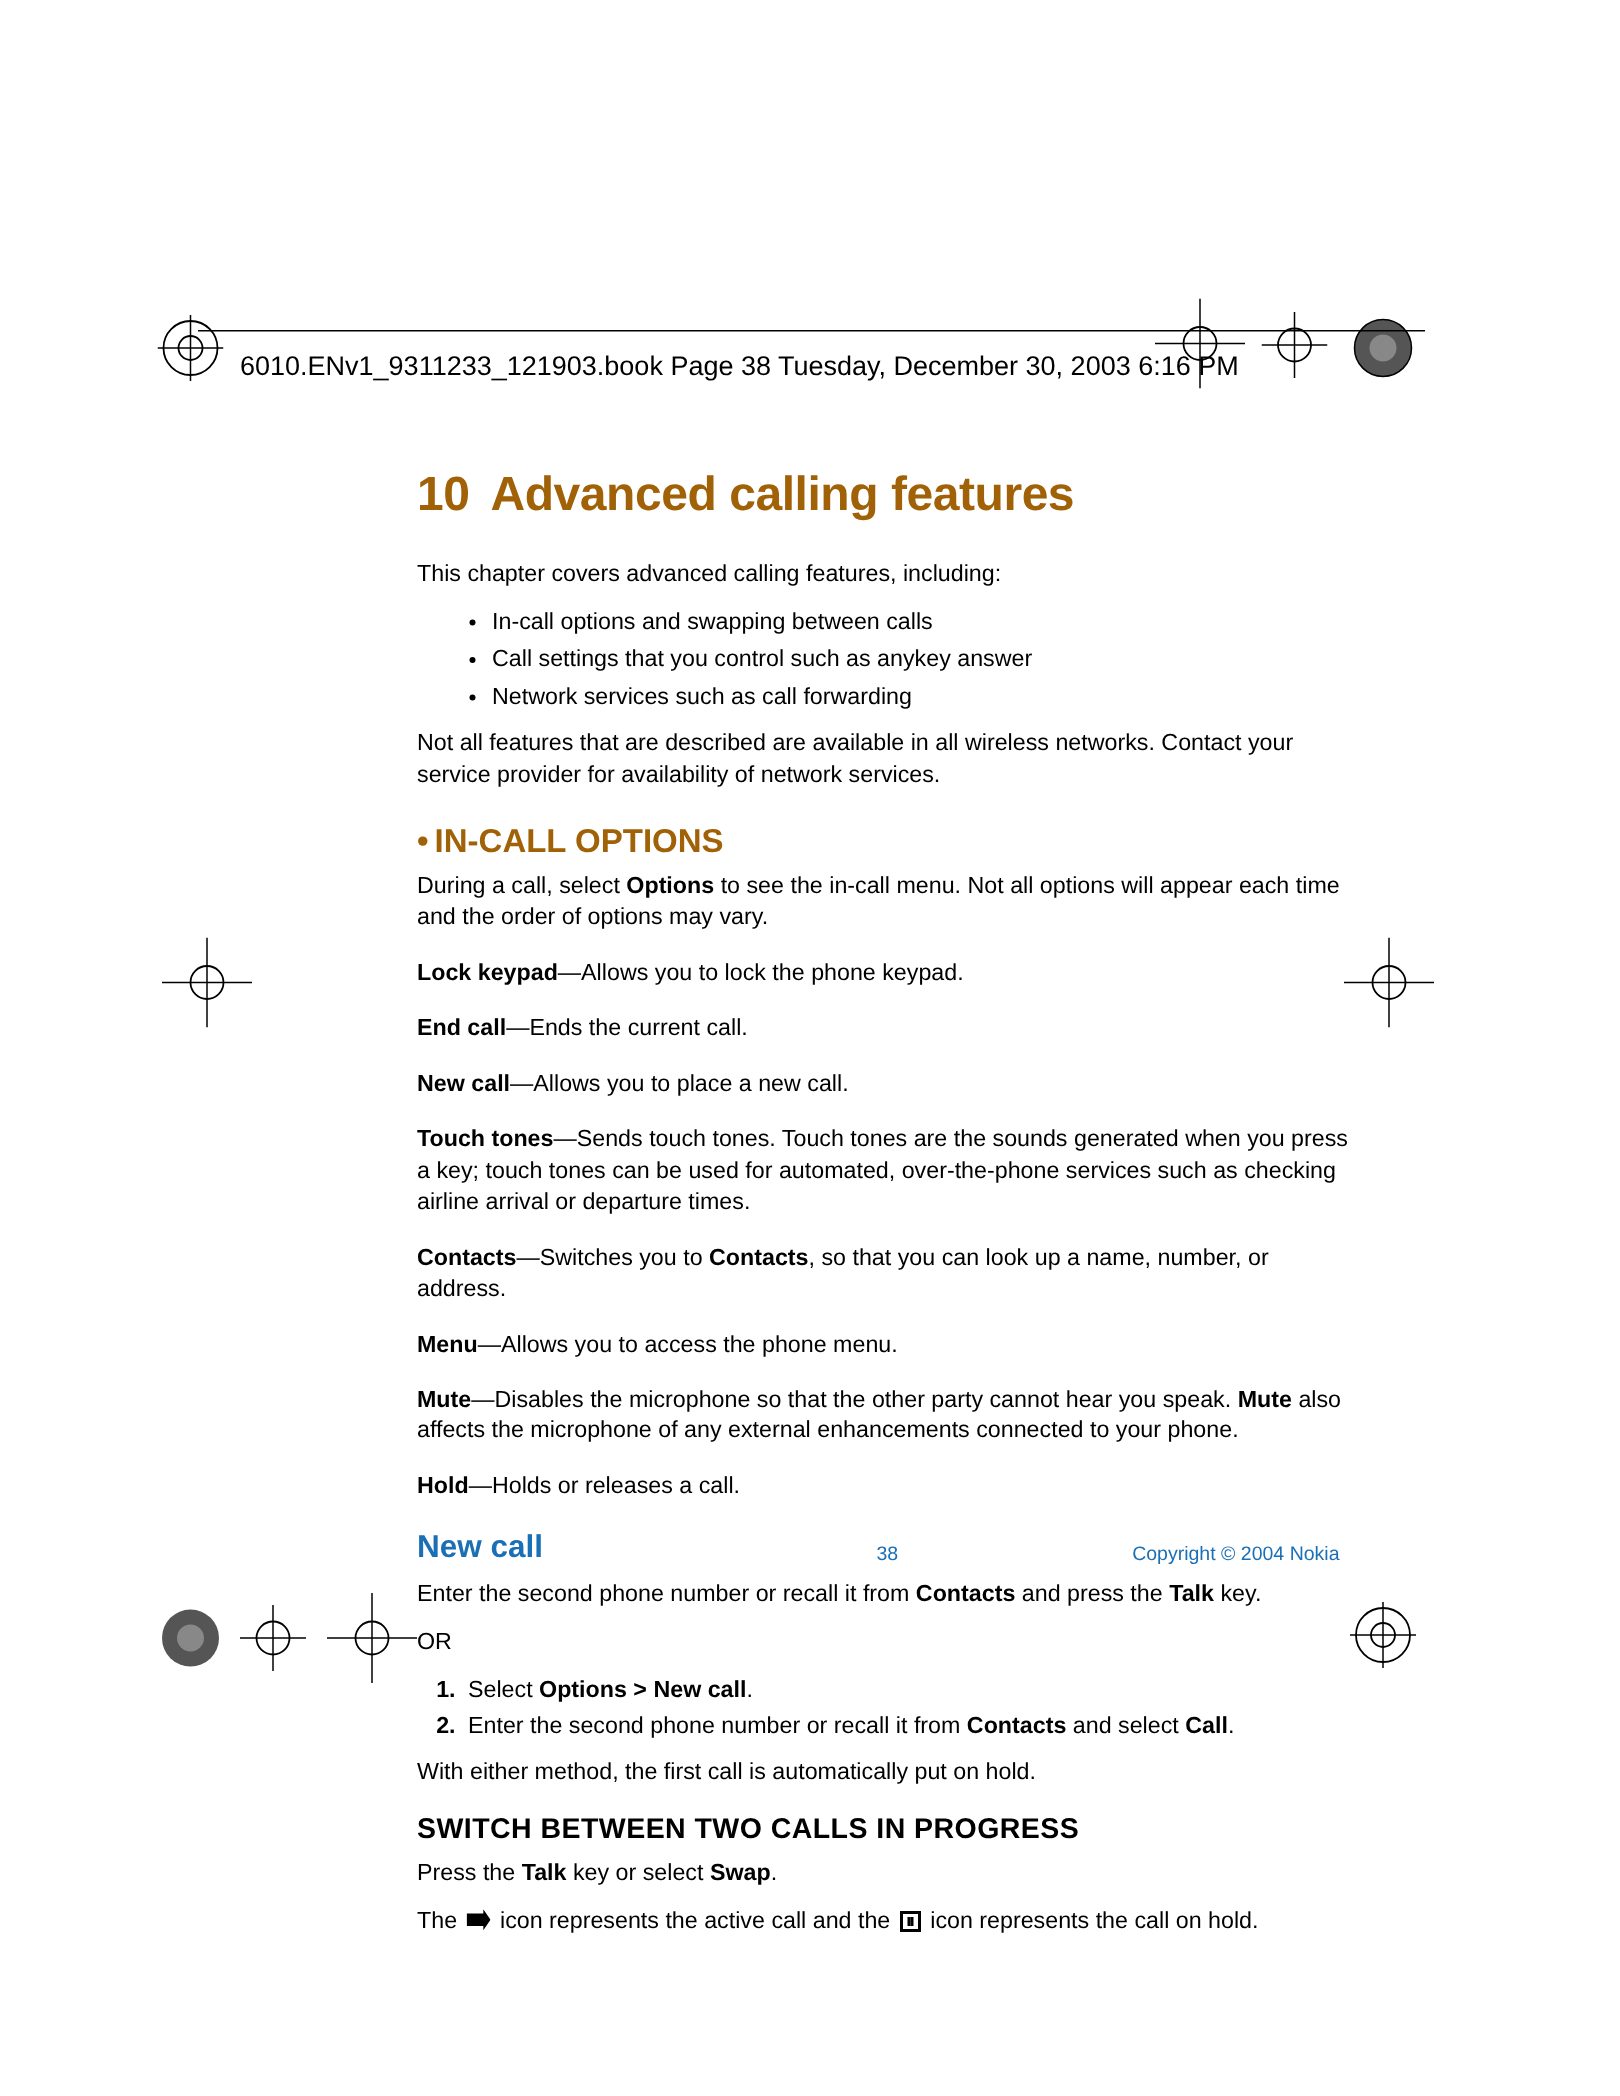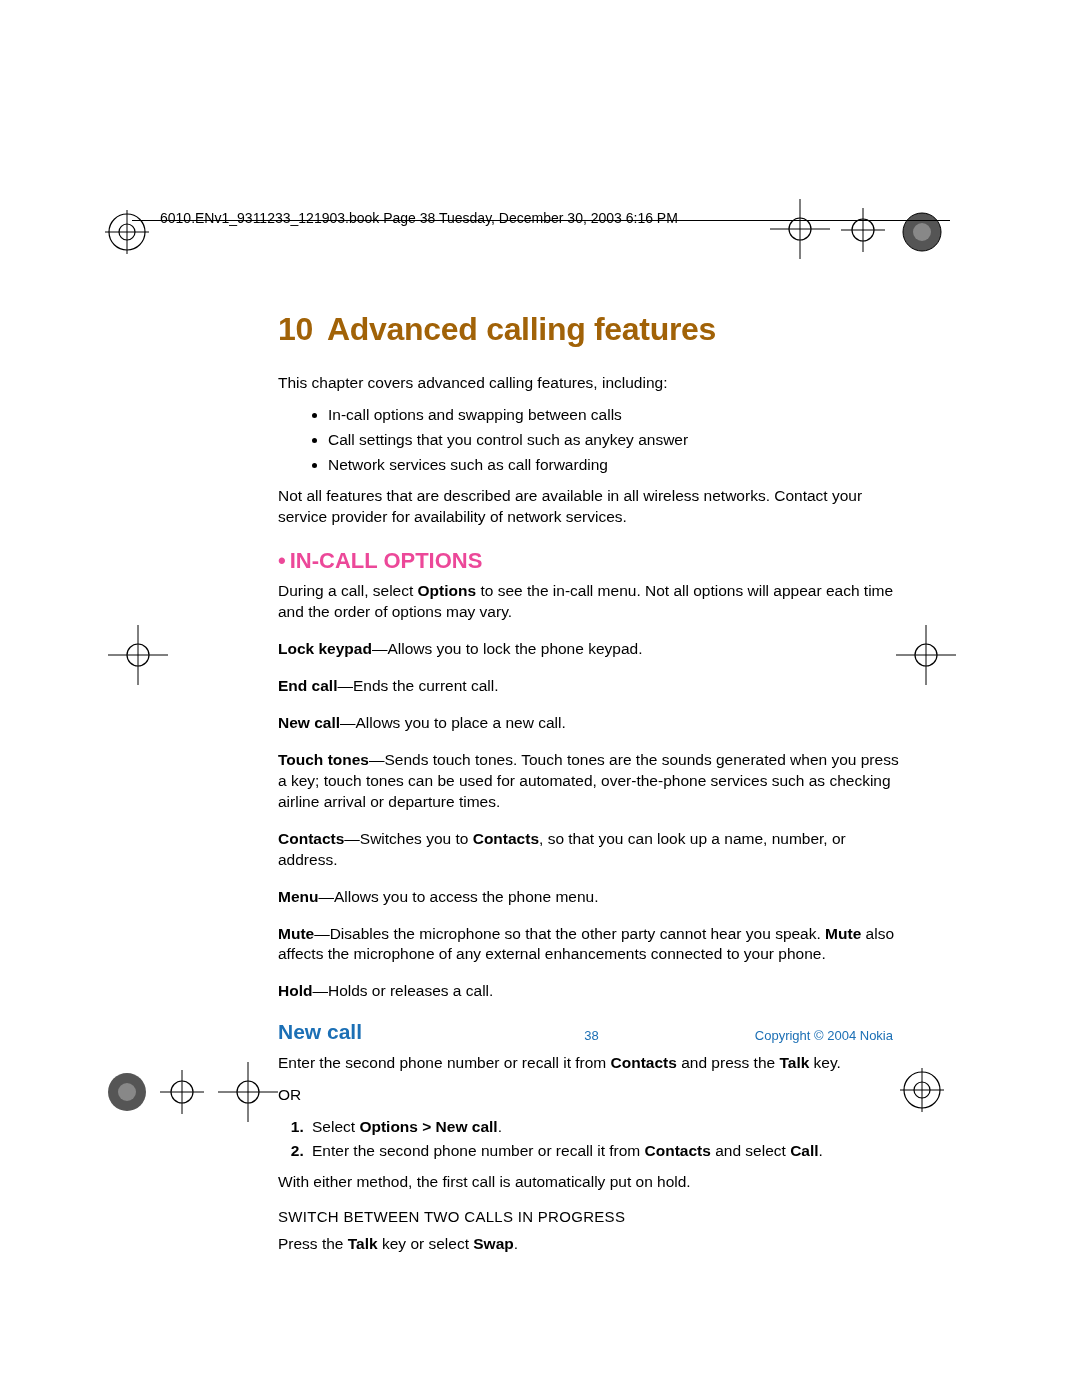--- a/index.html
+++ b/index.html
@@ -1,27 +1,27 @@
 <!DOCTYPE html>
 <html><head>
 <meta charset="utf-8">
 <style>
   body{margin:0;background:#fff;font-family:Verdana,Geneva,sans-serif;color:#000;width:1080px;height:1397px;position:relative}
   .page{padding:218px 175px 0 278px;font-size:15.5px;line-height:1.35}
   .header-line{position:absolute;left:132px;right:130px;top:220px;border-top:1.5px solid #000}
-  .header-text{position:absolute;left:160px;top:210px;font-size:14px}
+  .header-text{position:absolute;left:160px;top:234px;font-size:18px}
   .chapter-title{color:#a16207;font-size:32px;font-weight:bold;margin:90px 0 22px 0;letter-spacing:-0.3px}
   .chapter-title .num{margin-right:14px}
   p{margin:0 0 11px 0}
   ul.bullets{margin:2px 0 10px 0;padding-left:50px}
   ul.bullets li{margin:4px 0}
-  .h2{color:#ec4899;font-weight:bold;font-size:22px;margin:18px 0 6px 0}
+  .h2{color:#a16207;font-weight:bold;font-size:22px;margin:18px 0 6px 0}
   .h2 .dot{letter-spacing:4px}
   .h3{color:#1b6fb5;font-weight:bold;font-size:21px;margin:16px 0 6px 0}
-  .h4{font-weight:normal;font-size:15px;margin:14px 0 6px 0;letter-spacing:0.3px}
+  .h4{font-weight:bold;font-size:19px;margin:14px 0 6px 0;letter-spacing:0.3px}
   .def{margin:16px 0 8px 0}
   .def .term{font-weight:bold}
   ol.steps{margin:2px 0 10px 0;padding-left:30px}
   ol.steps li{margin:4px 0;padding-left:4px}
   ol.steps li::marker{font-weight:bold}
   .footer{position:absolute;left:278px;right:175px;top:1028px;font-size:13px;color:#1b6fb5}
   .footer .pg{position:absolute;left:50%;transform:translateX(-50%)}
   .footer .cpr{position:absolute;right:12px}
   .icon-active{display:inline-block;width:16px;height:14px;background:#000;vertical-align:-2px;margin:0 2px;clip-path:polygon(0 20%,70% 20%,70% 0,100% 50%,70% 100%,70% 80%,0 80%)}
   .icon-hold{display:inline-block;width:14px;height:14px;border:2px solid #000;vertical-align:-3px;margin:0 2px;box-sizing:border-box;position:relative}
@@ -151,18 +151,21 @@
   <ol class="steps">
     <li><span>Select </span><b>Options &gt; New call</b><span>.</span></li>
     <li><span>Enter the second phone number or recall it from </span><b>Contacts</b><span> and select </span><b>Call</b><span>.</span></li>
   </ol>
   <p>With either method, the first call is automatically put on hold.</p>
 
   <div class="h4">SWITCH BETWEEN TWO CALLS IN PROGRESS</div>
   <p>
     <span>Press the </span><b>Talk</b><span> key or select </span><b>Swap</b><span>.</span>
   </p>
+  <p>
+    <span>The </span><span class="icon-active"></span><span> icon represents the active call and the </span><span class="icon-hold"></span><span> icon represents the call on hold.</span>
+  </p>
 </div>
 
 <div class="footer">
   <span class="pg">38</span>
   <span class="cpr">Copyright © 2004 Nokia</span>
 </div>
 
 </body></html>

